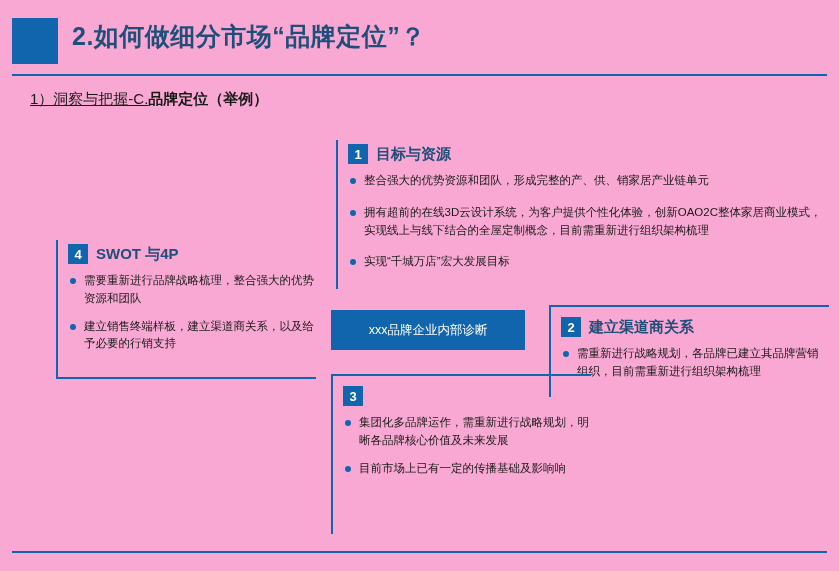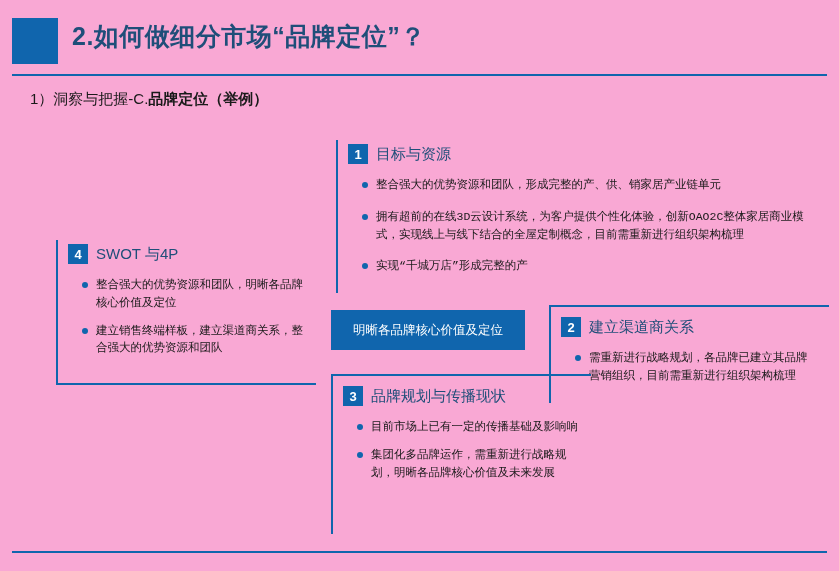--- a/index.html
+++ b/index.html
@@ -59,20 +59,21 @@
   .subtitle {
     position: absolute;
     left: 30px;
     top: 90px;
     font-size: 15px;
     color: #1a1a1a;
     white-space: nowrap;
   }
   .subtitle .sub-lead {
     font-weight: normal;
+    text-decoration: underline;
   }
   .subtitle .sub-strong {
     font-weight: bold;
   }
 
   
   .panel {
     position: absolute;
     box-sizing: border-box;
   }
@@ -89,29 +90,28 @@
     color: #ffffff;
     font-size: 13px;
     font-weight: bold;
     display: flex;
     align-items: center;
     justify-content: center;
     flex: none;
   }
   .panel-title {
     font-size: 15px;
-    font-weight: normal;
+    font-weight: bold;
     color: #1f4e79;
     white-space: nowrap;
   }
   .bullets {
     list-style: none;
-    margin: 12px;
+    margin: 0;
     padding: 0;
-    font-family: Liberation Mono, monospace;
   }
   .bullets li {
     position: relative;
     padding-left: 16px;
     margin-bottom: 10px;
     font-size: 11.5px;
     line-height: 1.55;
     color: #1a1a1a;
   }
   .bullets li:before {
@@ -196,52 +196,51 @@
   </div>
 
   <div class="panel" id="panel-goals">
     <div class="panel-head">
       <div class="num-badge">1</div>
       <div class="panel-title">目标与资源</div>
     </div>
     <ul class="bullets">
       <li>整合强大的优势资源和团队，形成完整的产、供、销家居产业链单元</li>
       <li>拥有超前的在线3D云设计系统，为客户提供个性化体验，创新OAO2C整体家居商业模式，实现线上与线下结合的全屋定制概念，目前需重新进行组织架构梳理</li>
-      <li>实现“千城万店”形成完整的产</li>
+      <li>实现“千城万店”宏大发展目标</li>
     </ul>
   </div>
 
   <div class="panel" id="panel-swot">
     <div class="panel-head">
       <div class="num-badge">4</div>
       <div class="panel-title">SWOT 与4P</div>
     </div>
     <ul class="bullets">
-      <li>整合强大的优势资源和团队，明晰各品牌核心价值及定位</li>
-      <li>建立销售终端样板，建立渠道商关系，整合强大的优势资源和团队</li>
-    </ul>
-  </div>
-
-  <div id="center-box">明晰各品牌核心价值及定位</div>
+      <li>需要重新进行品牌战略梳理，整合强大的优势资源和团队</li>
+      <li>建立销售终端样板，建立渠道商关系，以及给予必要的行销支持</li>
+    </ul>
+  </div>
+
+  <div id="center-box">xxx品牌企业内部诊断</div>
 
   <div class="panel" id="panel-org">
     <div class="panel-head">
       <div class="num-badge">2</div>
       <div class="panel-title">建立渠道商关系</div>
     </div>
     <ul class="bullets">
       <li>需重新进行战略规划，各品牌已建立其品牌营销组织，目前需重新进行组织架构梳理</li>
     </ul>
   </div>
 
   <div class="panel" id="panel-plan">
     <div class="panel-head">
       <div class="num-badge">3</div>
-      <div class="panel-title">品牌规划与传播现状</div>
-    </div>
-    <ul class="bullets">
+    </div>
+    <ul class="bullets">
+      <li>集团化多品牌运作，需重新进行战略规划，明晰各品牌核心价值及未来发展</li>
       <li>目前市场上已有一定的传播基础及影响响</li>
-      <li>集团化多品牌运作，需重新进行战略规划，明晰各品牌核心价值及未来发展</li>
     </ul>
   </div>
 
   <div class="bottom-rule"></div>
 </div>
 
 </body></html>

